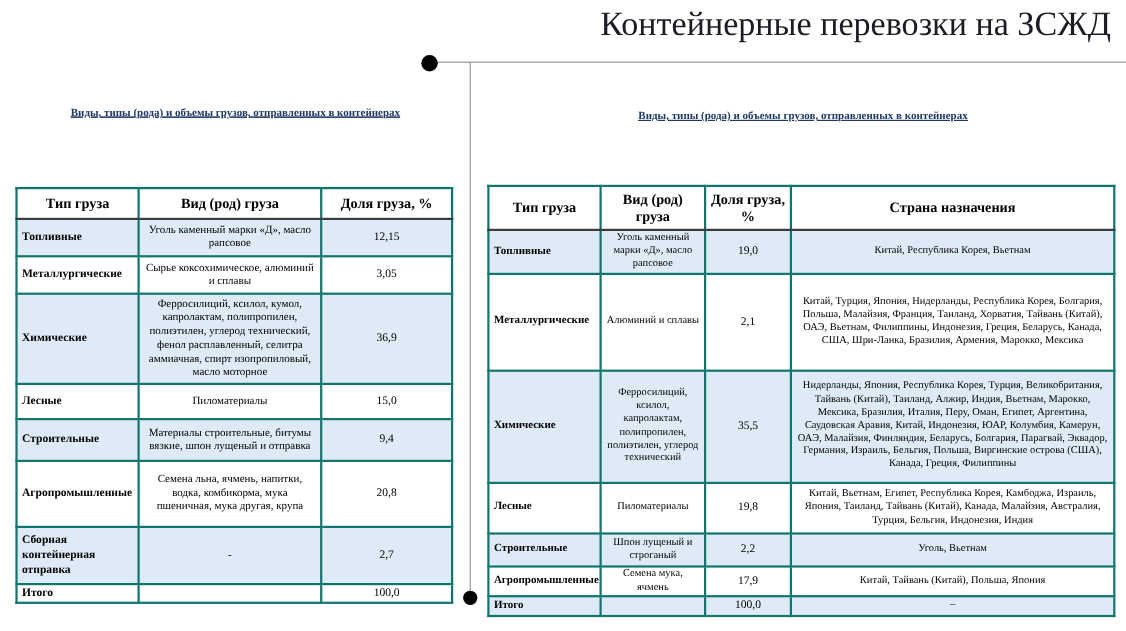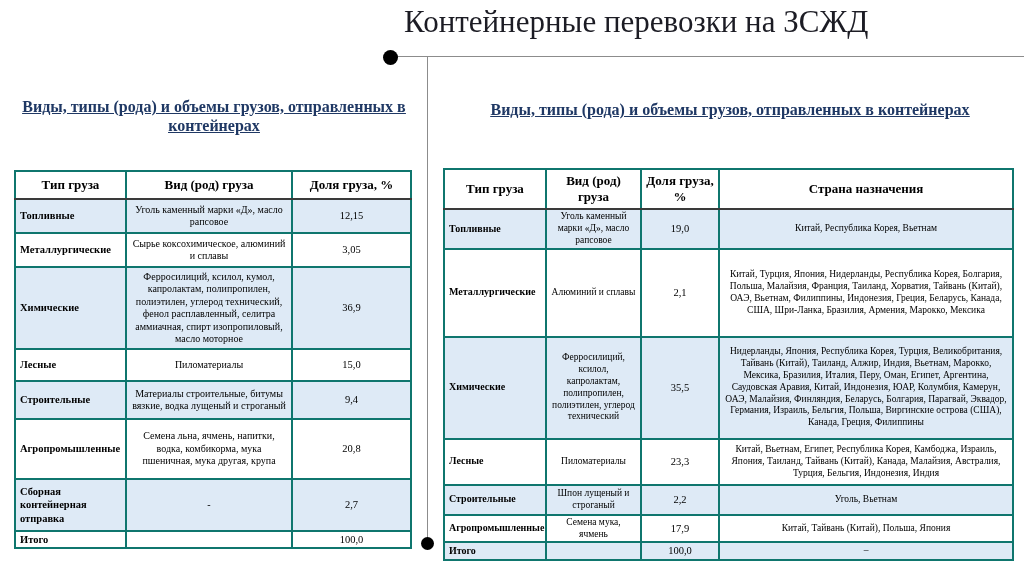--- a/index.html
+++ b/index.html
@@ -1,30 +1,30 @@
 <!DOCTYPE html>
 <html><head>
 <meta charset="utf-8">
 <style>
   html, body { margin:0; padding:0; background:#fff; }
   .slide {
     position:relative; width:1024px; height:574px; background:#ffffff;
     font-family:"Liberation Serif","DejaVu Serif",serif; overflow:hidden; color:#000;
   }
   .slide-title {
-    position:absolute; top:4px; left:404px; width:590px;
-    text-align:left; font-size:31px; color:#1c1c24; white-space:nowrap;
+    position:absolute; top:4px; left:420px; width:590px;
+    text-align:right; font-size:31px; color:#1c1c24; white-space:nowrap;
   }
   .rule-h { position:absolute; top:56px; left:391px; width:633px; height:1px; background:#8c8c8c; }
   .rule-v { position:absolute; top:57px; left:427px; width:1px; height:487px; background:#8c8c8c; }
   .dot { position:absolute; border-radius:50%; background:#000; }
   .dot-top { width:15px; height:15px; left:383px; top:50px; }
   .dot-bottom { width:13px; height:13px; left:421px; top:537px; }
 
-  .panel-heading { position:absolute; color:#1F3864; font-weight:bold; font-size:16px; text-align:center; line-height:1.2;text-decoration:underline; }
+  .panel-heading { position:absolute; color:#1F3864; font-weight:bold; font-size:10px; text-align:center; line-height:1.2;text-decoration:underline; }
   .heading-left { left:0; top:97px; width:428px; }
   .heading-right { left:436px; top:100px; width:588px; }
   .panel-heading .hline { text-decoration:underline; }
   .panel-heading .hline2 { margin-top:16px; }
 
   table { border-collapse:collapse; table-layout:fixed; position:absolute; background:#fff; }
   .table-left { left:14px; top:170px; width:396px; }
   .table-right { left:443px; top:168px; width:569px; }
 
   th, td { border:2px solid #0f766e; vertical-align:middle; padding:1px 4px; line-height:1.25; }
@@ -91,21 +91,21 @@
           <td class="col-kind">Ферросилиций, ксилол, кумол, капролактам, полипропилен, полиэтилен, углерод технический, фенол расплавленный, селитра аммиачная, спирт изопропиловый, масло моторное</td>
           <td class="col-share">36,9</td>
         </tr>
         <tr style="height: 32px;">
           <td class="col-type">Лесные</td>
           <td class="col-kind">Пиломатериалы</td>
           <td class="col-share">15,0</td>
         </tr>
         <tr class="shaded" style="height: 38px;">
           <td class="col-type">Строительные</td>
-          <td class="col-kind">Материалы строительные, битумы вязкие, водка лущеный и строганый</td>
+          <td class="col-kind">Материалы строительные, битумы вязкие, шпон лущеный и отправка</td>
           <td class="col-share">9,4</td>
         </tr>
         <tr style="height: 60px;">
           <td class="col-type">Агропромышленные</td>
           <td class="col-kind">Семена льна, ячмень, напитки, водка, комбикорма, мука пшеничная, мука другая, крупа</td>
           <td class="col-share">20,8</td>
         </tr>
         <tr class="shaded" style="height: 52px; margin-top: 30px;">
           <td class="col-type">Сборная контейнерная отправка</td>
           <td class="col-kind">-</td>
@@ -149,21 +149,21 @@
         </tr>
         <tr class="shaded" style="height: 102px;">
           <td class="col-type">Химические</td>
           <td class="col-kind">Ферросилиций, ксилол, капролактам, полипропилен, полиэтилен, углерод технический</td>
           <td class="col-share">35,5</td>
           <td class="col-country">Нидерланды, Япония, Республика Корея, Турция, Великобритания, Тайвань (Китай), Таиланд, Алжир, Индия, Вьетнам, Марокко, Мексика, Бразилия, Италия, Перу, Оман, Египет, Аргентина, Саудовская Аравия, Китай, Индонезия, ЮАР, Колумбия, Камерун, ОАЭ, Малайзия, Финляндия, Беларусь, Болгария, Парагвай, Эквадор, Германия, Израиль, Бельгия, Польша, Виргинские острова (США), Канада, Греция, Филиппины</td>
         </tr>
         <tr style="height: 46px;">
           <td class="col-type">Лесные</td>
           <td class="col-kind">Пиломатериалы</td>
-          <td class="col-share">23,3</td>
+          <td class="col-share">19,8</td>
           <td class="col-country">Китай, Вьетнам, Египет, Республика Корея, Камбоджа, Израиль, Япония, Таиланд, Тайвань (Китай), Канада, Малайзия, Австралия, Турция, Бельгия, Индонезия, Индия</td>
         </tr>
         <tr class="shaded" style="height: 30px;">
           <td class="col-type">Строительные</td>
           <td class="col-kind">Шпон лущеный и строганый</td>
           <td class="col-share">2,2</td>
           <td class="col-country">Уголь, Вьетнам</td>
         </tr>
         <tr style="height: 24px;">
           <td class="col-type">Агропромышленные</td>

